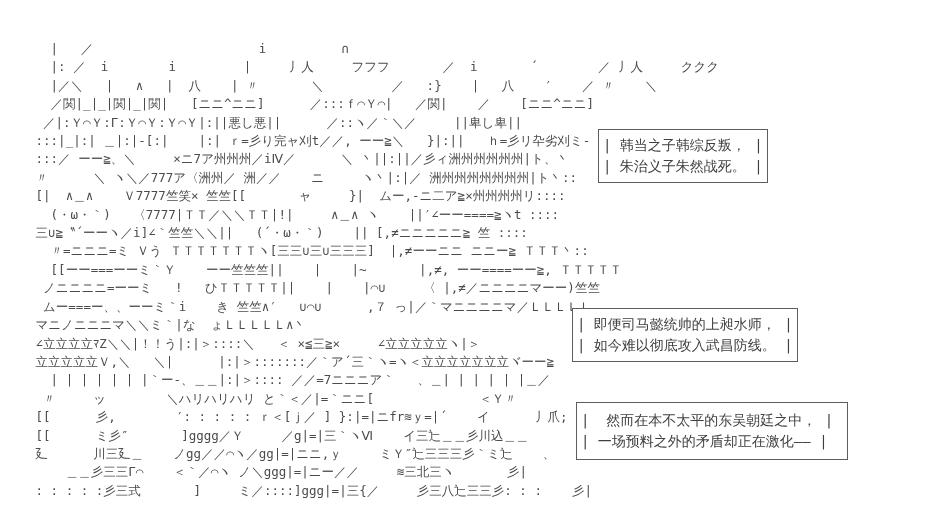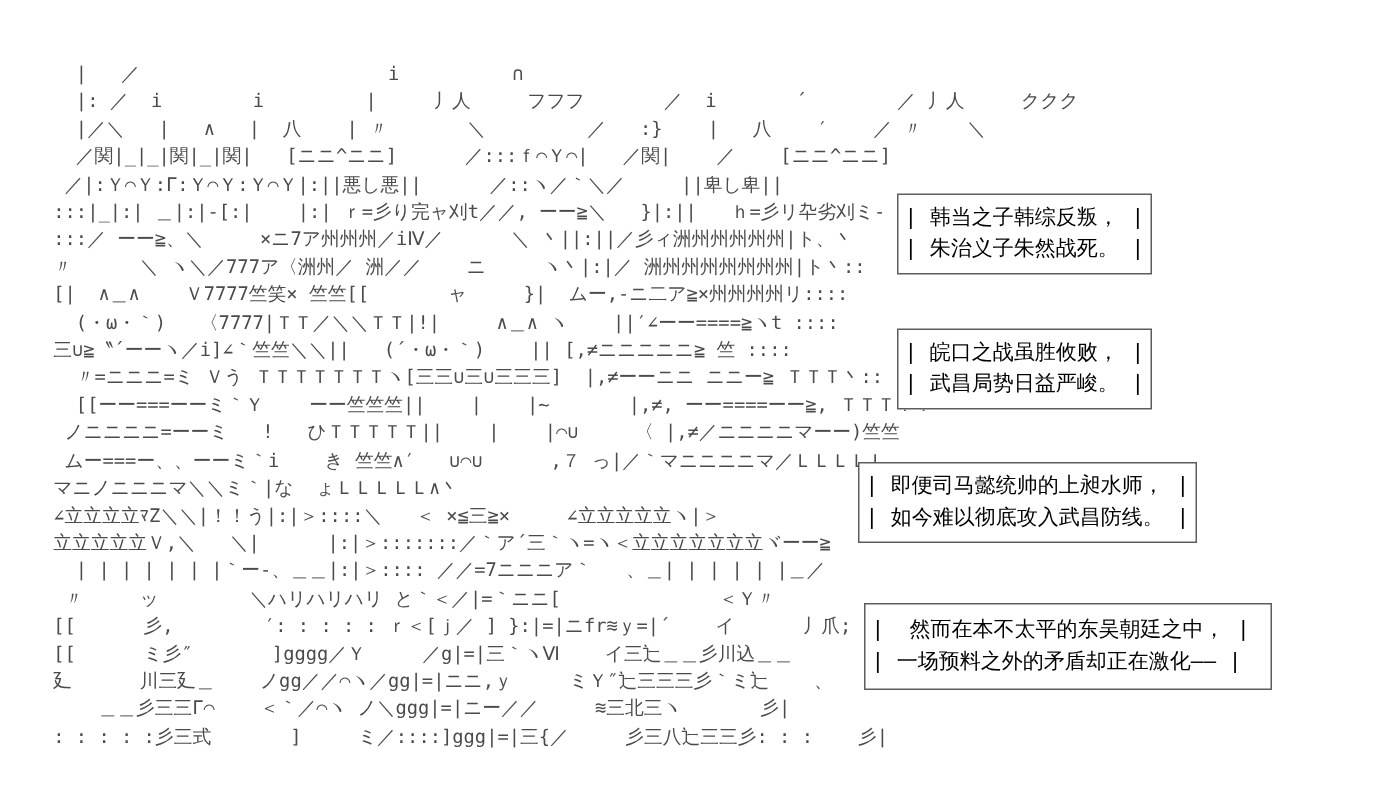--- a/index.html
+++ b/index.html
@@ -21,21 +21,21 @@
     line-height: 18.4px;
     color: #4b4b4b;
     white-space: pre;
     letter-spacing: 0;
   }
   pre.dialog {
     position: absolute;
     margin: 0;
     border: 1px solid #5d5d5d;
     background: #ffffff;
-    color: #000000;
+    color: #404040;
     font-family: "DejaVu Sans Mono", "DejaVu Sans", monospace;
     font-size: 14px;
     line-height: 21px;
     padding: 3px 4px;
     white-space: pre;
     box-sizing: border-box;
     display: flex;
     flex-direction: column;
     justify-content: center;
   }
@@ -71,22 +71,20 @@
   〃     ッ        ＼ハリハリハリ と｀＜／|=｀ニニ[              ＜Ｙ〃
  [[      彡,        ′: : : : : ｒ＜[ｊ／ ] }:|=|ニfr≋ｙ=|´    イ      丿爪;
  [[      ミ彡″       ]gggg／Ｙ     ／g|=|三｀ヽⅥ    イ三辷＿＿彡川込＿＿
  廴      川三廴＿    ノgg／／⌒ヽ／gg|=|ニニ,ｙ     ミＹ″辷三三三彡｀ミ辷    、
      ＿＿彡三三Γ⌒    ＜｀／⌒ヽ ノ＼ggg|=|ニー／／     ≋三北三ヽ       彡|
  : : : : :彡三式       ]     ミ／::::]ggg|=|三{／     彡三八辷三三彡: : :    彡|</pre>
 
   <pre class="dialog" id="dialog-1">| 韩当之子韩综反叛， |
 | 朱治义子朱然战死。 |</pre>
 
-  <pre class="dialog" id="dialog-2">| 皖口之战虽胜攸败， |
-| 武昌局势日益严峻。 |</pre>
 
   <pre class="dialog" id="dialog-3">| 即便司马懿统帅的上昶水师， |
 | 如今难以彻底攻入武昌防线。 |</pre>
 
   <pre class="dialog" id="dialog-4">|  然而在本不太平的东吴朝廷之中， |
 | 一场预料之外的矛盾却正在激化—— |</pre>
 
 </div>
 
 </body></html>

